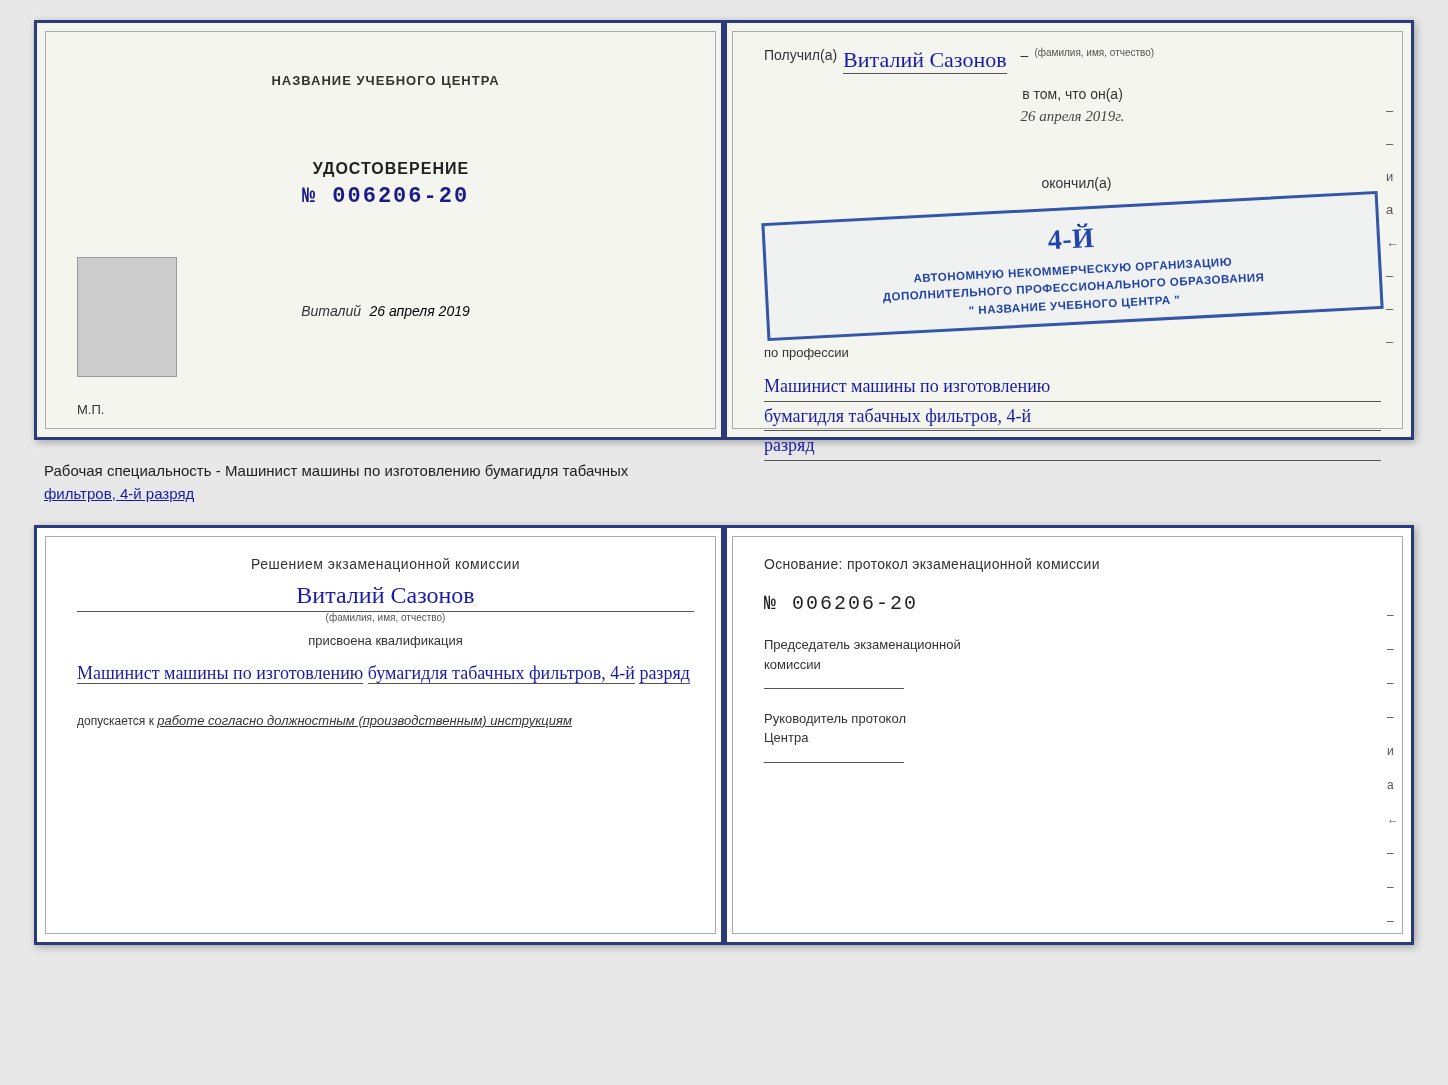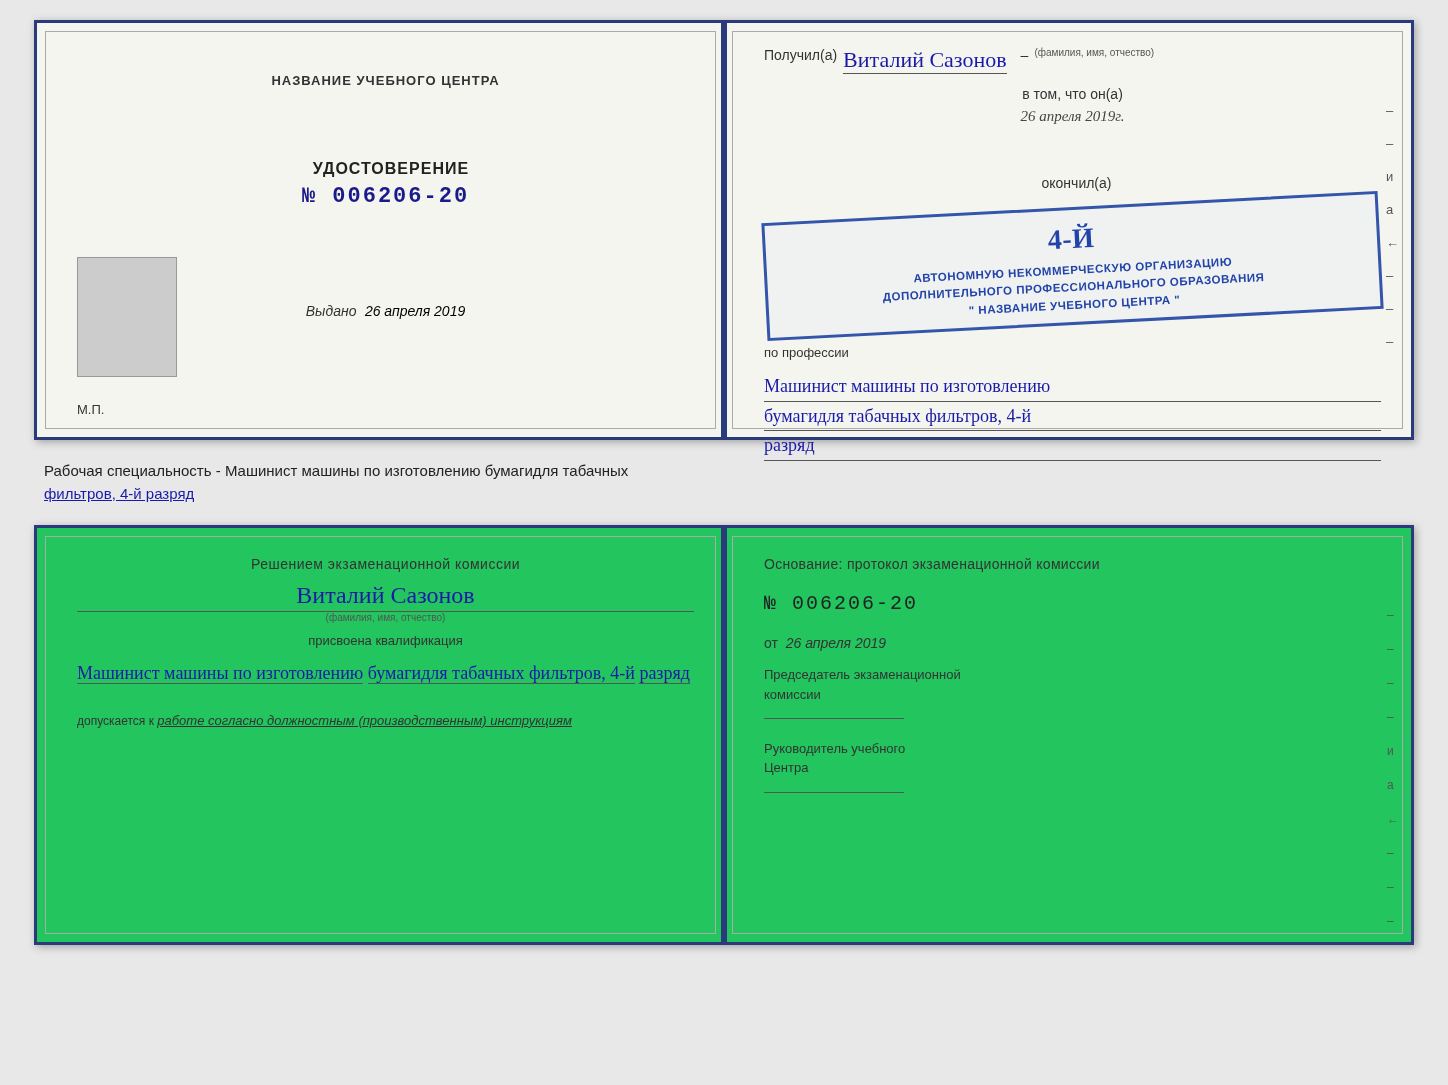--- a/index.html
+++ b/index.html
@@ -232,21 +232,21 @@
       text-decoration: underline;
       color: #1a1aaa;
     }
 
     
     .cert-book-bottom {
       display: flex;
       width: 100%;
       height: 420px;
       border: 3px solid #2a3a7a;
-      background: #22c55e;
+      background: #ffffff;
       position: relative;
       box-shadow: 2px 2px 8px rgba(0,0,0,0.3);
     }
 
     .cert-book-bottom::before {
       content: '';
       position: absolute;
       left: 50%;
       top: 0;
       bottom: 0;
@@ -385,21 +385,21 @@
       <div class="school-name-label">НАЗВАНИЕ УЧЕБНОГО ЦЕНТРА</div>
 
       <div class="photo-placeholder"></div>
 
       <div class="udostoverenie-block">
         <div class="udostoverenie-title">УДОСТОВЕРЕНИЕ</div>
         <div class="udostoverenie-number">№ 006206-20</div>
       </div>
 
       <div style="text-align:center; margin-top: 20px;">
-        <span class="vydano-date" style="font-size:14px;color:#333;">Выдано</span>
+        <span class="vydano-date" style="font-size:14px;color:#333;">Виталий</span>
         <span class="vydano-date" style="font-size:14px;font-style:italic;margin-left:4px;">26 апреля 2019</span>
       </div>
 
       <div class="mp-label">М.П.</div>
     </div>
 
     <div class="cert-right">
 
       <div class="poluchil-line">
         <span style="font-size:14px;">Получил(а)</span>
@@ -473,33 +473,29 @@
         <span>допускается к</span>
         <span class="dopuskaetsya-italic">работе согласно должностным (производственным) инструкциям</span>
       </div>
     </div>
 
     <div class="bottom-right">
       <div class="osnovanie-text">Основание: протокол экзаменационной комиссии</div>
 
       <div class="protocol-number">№ 006206-20</div>
 
-      <div class="ot-date">
-        <span>от</span>
-        <span style="font-style:italic; margin-left:4px;">26 апреля 2019</span>
-      </div>
 
       <div class="predsedatel-block">
         <div>Председатель экзаменационной</div>
         <div>комиссии</div>
         <div class="signature-line"></div>
       </div>
 
       <div class="rukovoditel-block">
-        <div>Руководитель учебного</div>
+        <div>Руководитель протокол</div>
         <div>Центра</div>
         <div class="signature-line"></div>
       </div>
 
       <div class="right-marks-bottom">
         <span>–</span>
         <span>–</span>
         <span>–</span>
         <span>–</span>
         <span>и</span>

